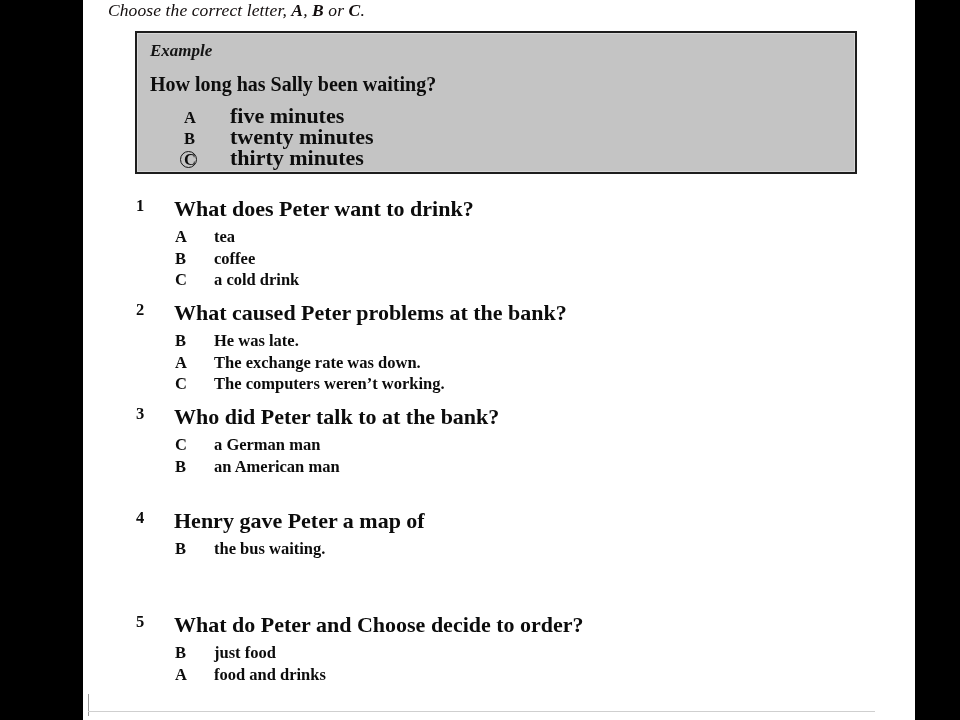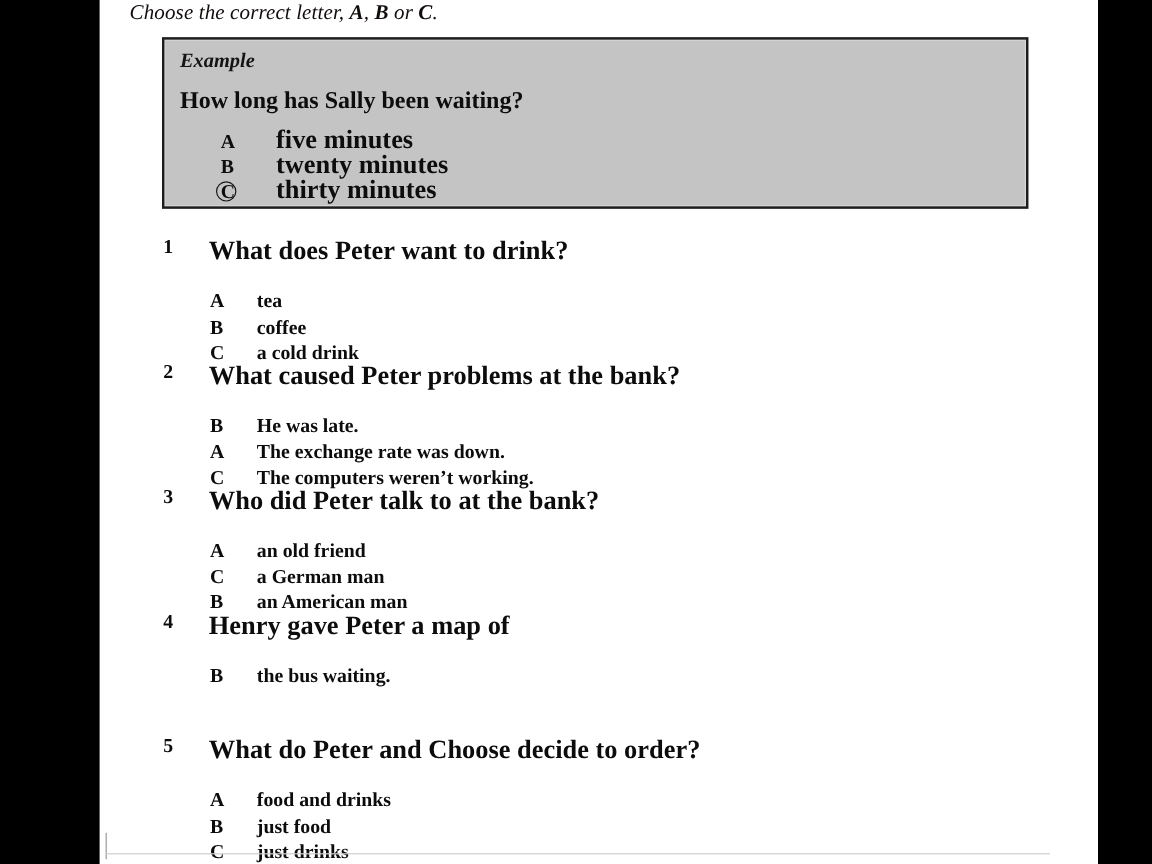--- a/index.html
+++ b/index.html
@@ -151,21 +151,20 @@
     top: 0;
     font-weight: bold;
     font-size: 22px;
     color: #0c0c0c;
     white-space: nowrap;
   }
   .q-options {
     position: absolute;
     left: 92px;
     top: 30px;
-    margin-top: 14px;
   }
   .q-opt {
     height: 21.5px;
     line-height: 21.5px;
     white-space: nowrap;
   }
   .q-letter {
     display: inline-block;
     width: 39px;
     font-weight: bold;
@@ -230,41 +229,39 @@
         <div class="q-opt"><span class="q-letter">B</span><span class="q-otext">He was late.</span></div>
         <div class="q-opt"><span class="q-letter">A</span><span class="q-otext">The exchange rate was down.</span></div>
         <div class="q-opt"><span class="q-letter">C</span><span class="q-otext">The computers weren’t working.</span></div>
       </div>
     </div>
 
     <div class="question" style="top:404px;">
       <span class="q-num">3</span>
       <span class="q-text">Who did Peter talk to at the bank?</span>
       <div class="q-options">
-        <div class="q-opt"><span class="q-letter">A</span><span class="q-otext">an old friend</span></div>
         <div class="q-opt"><span class="q-letter">C</span><span class="q-otext">a German man</span></div>
         <div class="q-opt"><span class="q-letter">B</span><span class="q-otext">an American man</span></div>
       </div>
     </div>
 
     <div class="question" style="top:508px;">
       <span class="q-num">4</span>
       <span class="q-text">Henry gave Peter a map of</span>
       <div class="q-options">
         <div class="q-opt"><span class="q-letter">B</span><span class="q-otext">the bus waiting.</span></div>
       </div>
     </div>
 
     <div class="question" style="top:612px;">
       <span class="q-num">5</span>
       <span class="q-text">What do Peter and Choose decide to order?</span>
       <div class="q-options">
+        <div class="q-opt"><span class="q-letter">B</span><span class="q-otext">just food</span></div>
         <div class="q-opt"><span class="q-letter">A</span><span class="q-otext">food and drinks</span></div>
-        <div class="q-opt"><span class="q-letter">B</span><span class="q-otext">just food</span></div>
-        <div class="q-opt"><span class="q-letter">C</span><span class="q-otext">just drinks</span></div>
       </div>
     </div>
 
     <div id="page-left-rule"></div>
     <div id="page-bottom-rule"></div>
 
   </div>
 </div>
 
 </body></html>

